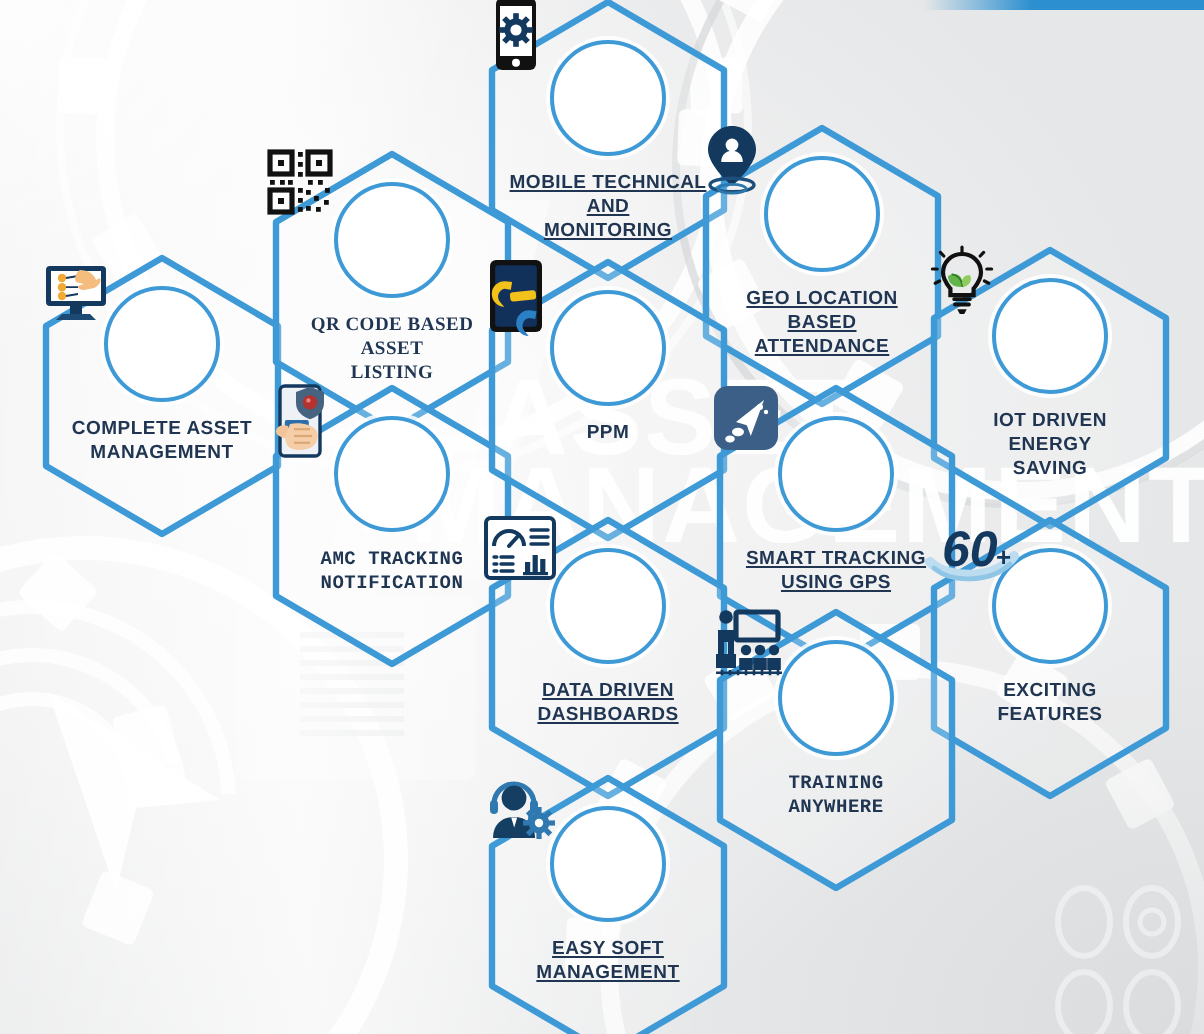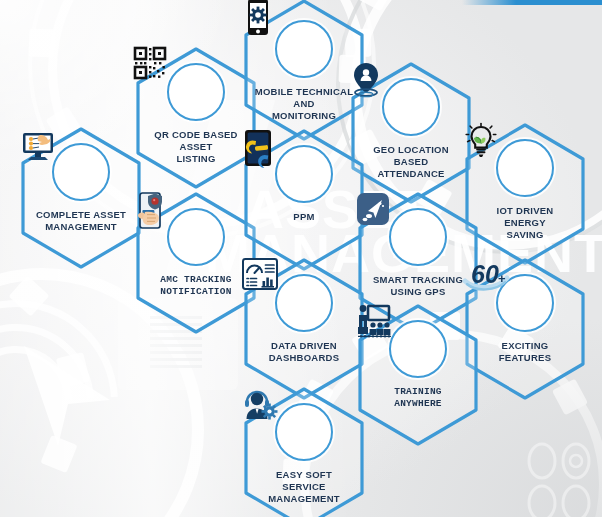--- a/index.html
+++ b/index.html
@@ -146,21 +146,21 @@
     margin-top: 8px;
     width: 124px;
     text-align: center;
     font-size: 9.5px;
     line-height: 12px;
     font-weight: 700;
     letter-spacing: 0.25px;
     color: #1f3552;
     text-transform: uppercase;
   }
-  .hex-label.wide { width: 132px; }
+  .hex-label.wide { width: 132px; text-decoration: underline; }
   .hex-label .ln { display: block; }
 </style>
 </head>
 <body>
 
 <div id="stage">
 
   <div class="bg-base"></div>
 
   <div>
@@ -252,21 +252,21 @@
             <path d="M22 9 c4 0 7 2 8 5 l2 -1 c1 2 -1 4 -3 5 l-5 1 c-2 0 -3 -1 -3 -2 l3 -1 -4 -1 c-1 -2 0 -5 2 -6 z" fill="#f4bd7e"></path>
           </svg>
         </div>
         <div class="hex-label">
           <span class="ln">COMPLETE ASSET</span>
           <span class="ln">MANAGEMENT</span>
         </div>
       </div>
     </div>
 
-    <div class="hex" style="left:133px; top:46px;">
+    <div class="hex" style="left:133px; top:74px;font-family:Liberation Serif, serif;">
       <svg viewBox="0 0 126 144">
         <polygon points="63,3 121,37 121,107 63,141 5,107 5,37" fill="rgba(255,255,255,0.22)" stroke="#3e9ad6" stroke-width="3.2" stroke-linejoin="round"></polygon>
       </svg>
       <div class="hex-content">
         <div class="icon-circle">
           <svg width="34" height="34" viewBox="0 0 34 34">
             <rect x="2" y="2" width="11" height="11" fill="none" stroke="#111" stroke-width="2.6"></rect>
             <rect x="6" y="6" width="3" height="3" fill="#111"></rect>
             <rect x="21" y="2" width="11" height="11" fill="none" stroke="#111" stroke-width="2.6"></rect>
             <rect x="25" y="6" width="3" height="3" fill="#111"></rect>
@@ -575,20 +575,19 @@
                 <rect x="-1.3" y="-8" width="2.6" height="3.2" transform="rotate(45)"></rect>
                 <rect x="-1.3" y="4.8" width="2.6" height="3.2" transform="rotate(45)"></rect>
                 <rect x="-8" y="-1.3" width="3.2" height="2.6" transform="rotate(45)"></rect>
                 <rect x="4.8" y="-1.3" width="3.2" height="2.6" transform="rotate(45)"></rect>
               </g>
             </g>
           </svg>
         </div>
         <div class="hex-label wide">
           <span class="ln">EASY SOFT</span>
-          <span class="ln">SERVICE</span>
           <span class="ln">MANAGEMENT</span>
         </div>
       </div>
     </div>
 
   </div>
 </div>
 
 </body></html>

